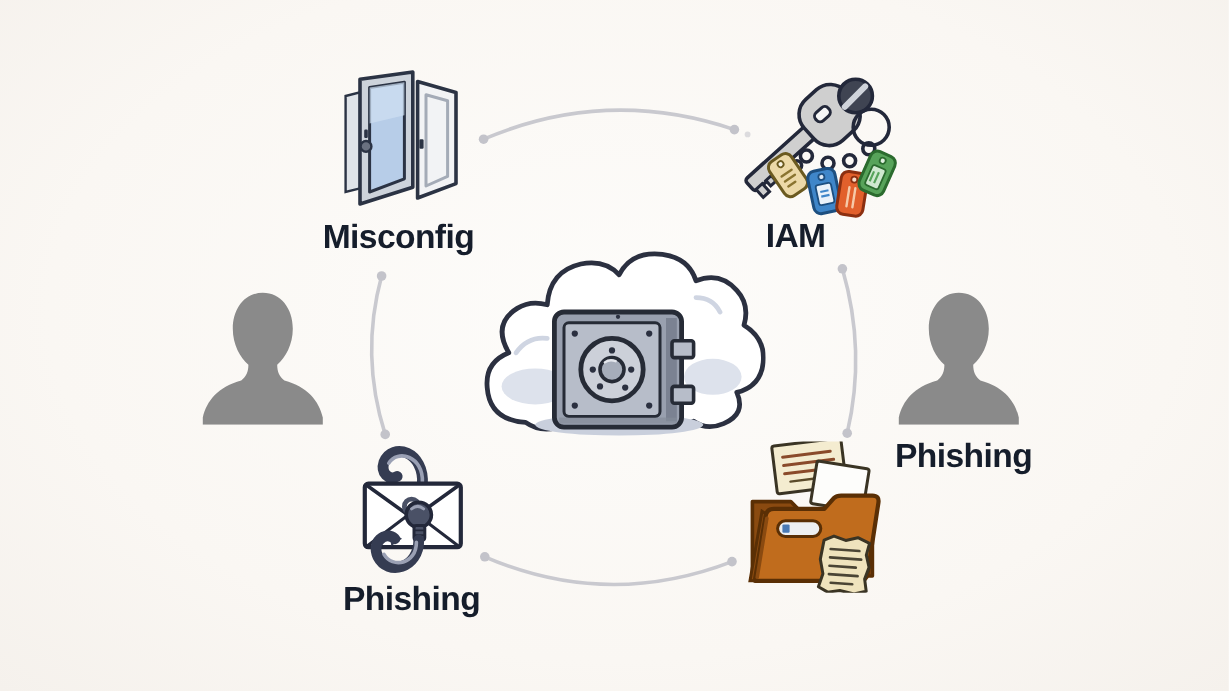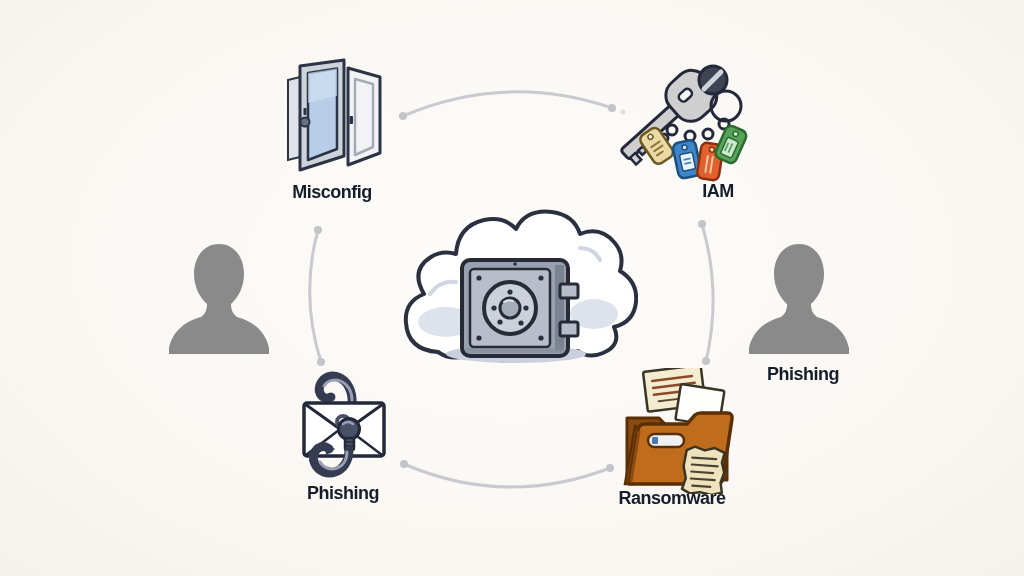--- a/index.html
+++ b/index.html
@@ -11,21 +11,21 @@
     font-family:"Liberation Sans","DejaVu Sans",sans-serif;
   }
   .arcs{position:absolute;left:0;top:0;}
   .node{position:absolute;display:flex;flex-direction:column;align-items:center;}
   .icon{display:block;line-height:0;}
   .label{
     position:absolute;
     transform:translateX(-50%);
     color:#151d2b;
     font-weight:700;
-    font-size:18px;
+    font-size:28px;
     letter-spacing:-0.5px;
     white-space:nowrap;
     text-align:center;
   }
 </style>
 </head>
 <body>
 
 <div class="stage">
 
@@ -137,21 +137,21 @@
         <path d="M8 13 v16 M13 13 v16" stroke="#f6c9a8" stroke-width="2" stroke-linecap="round" fill="none"></path>
       </g>
       <g transform="translate(112 70) rotate(24)">
         <rect x="0" y="0" width="22" height="35" rx="6" fill="#57a35a" stroke="#2b6b2e" stroke-width="2.5"></rect>
         <circle cx="11" cy="6" r="2.5" fill="#dff0df" stroke="#2b6b2e" stroke-width="1.5"></circle>
         <rect x="5" y="12" width="12" height="18" rx="2" fill="#cfe8cf" stroke="#2b6b2e" stroke-width="1.5"></rect>
         <path d="M8 17 v9 M12 16 v10" stroke="#57a35a" stroke-width="1.8" fill="none"></path>
       </g>
     </svg>
   </div>
-  <div class="label" style="left:718px;top:181px;">IAM</div>
+  <div class="label" style="left:663px;top:181px;">IAM</div>
 
   <div class="node" style="left:160px;top:242px;">
     <svg class="icon" width="118" height="112" viewBox="0 0 118 112">
       <path d="M59 2 C74 2 84 15 84 32 C84 45 78 56 71 62 C71 68 73 72 77 75 C96 80 106 92 109 106 L109 112 L9 112 L9 106 C12 92 22 80 41 75 C45 72 47 68 47 62 C40 56 34 45 34 32 C34 15 44 2 59 2 Z" fill="#8a8a8a"></path>
     </svg>
   </div>
 
   <div class="node" style="left:740px;top:242px;">
     <svg class="icon" width="118" height="112" viewBox="0 0 118 112">
       <path d="M59 2 C74 2 84 15 84 32 C84 45 78 56 71 62 C71 68 73 72 77 75 C96 80 106 92 109 106 L109 112 L9 112 L9 106 C12 92 22 80 41 75 C45 72 47 68 47 62 C40 56 34 45 34 32 C34 15 44 2 59 2 Z" fill="#8a8a8a"></path>
@@ -202,15 +202,14 @@
 
       <rect x="33" y="66" width="36" height="13" rx="6.5" fill="#eef0f2" stroke="#5a2f05" stroke-width="2.5"></rect>
       <rect x="37" y="69" width="6" height="7" rx="1" fill="#4a7ab5"></rect>
 
       <g transform="translate(70 78) rotate(4)">
         <path d="M2 4 L10 0 L20 3 L30 0 L40 4 L38 14 L41 24 L38 34 L40 44 L30 47 L18 45 L8 47 L0 43 L3 32 L0 20 Z" fill="#efe3bd" stroke="#3a3424" stroke-width="2.5" stroke-linejoin="round"></path>
         <path d="M8 11 h24 M8 18 h26 M8 25 h22 M8 32 h24 M10 39 h18" stroke="#4a4434" stroke-width="2.2" stroke-linecap="round" fill="none"></path>
       </g>
     </svg>
   </div>
-  <div class="label" style="left:672px;top:488px;">Ransomware</div>
 
 </div>
 
 </body></html>

